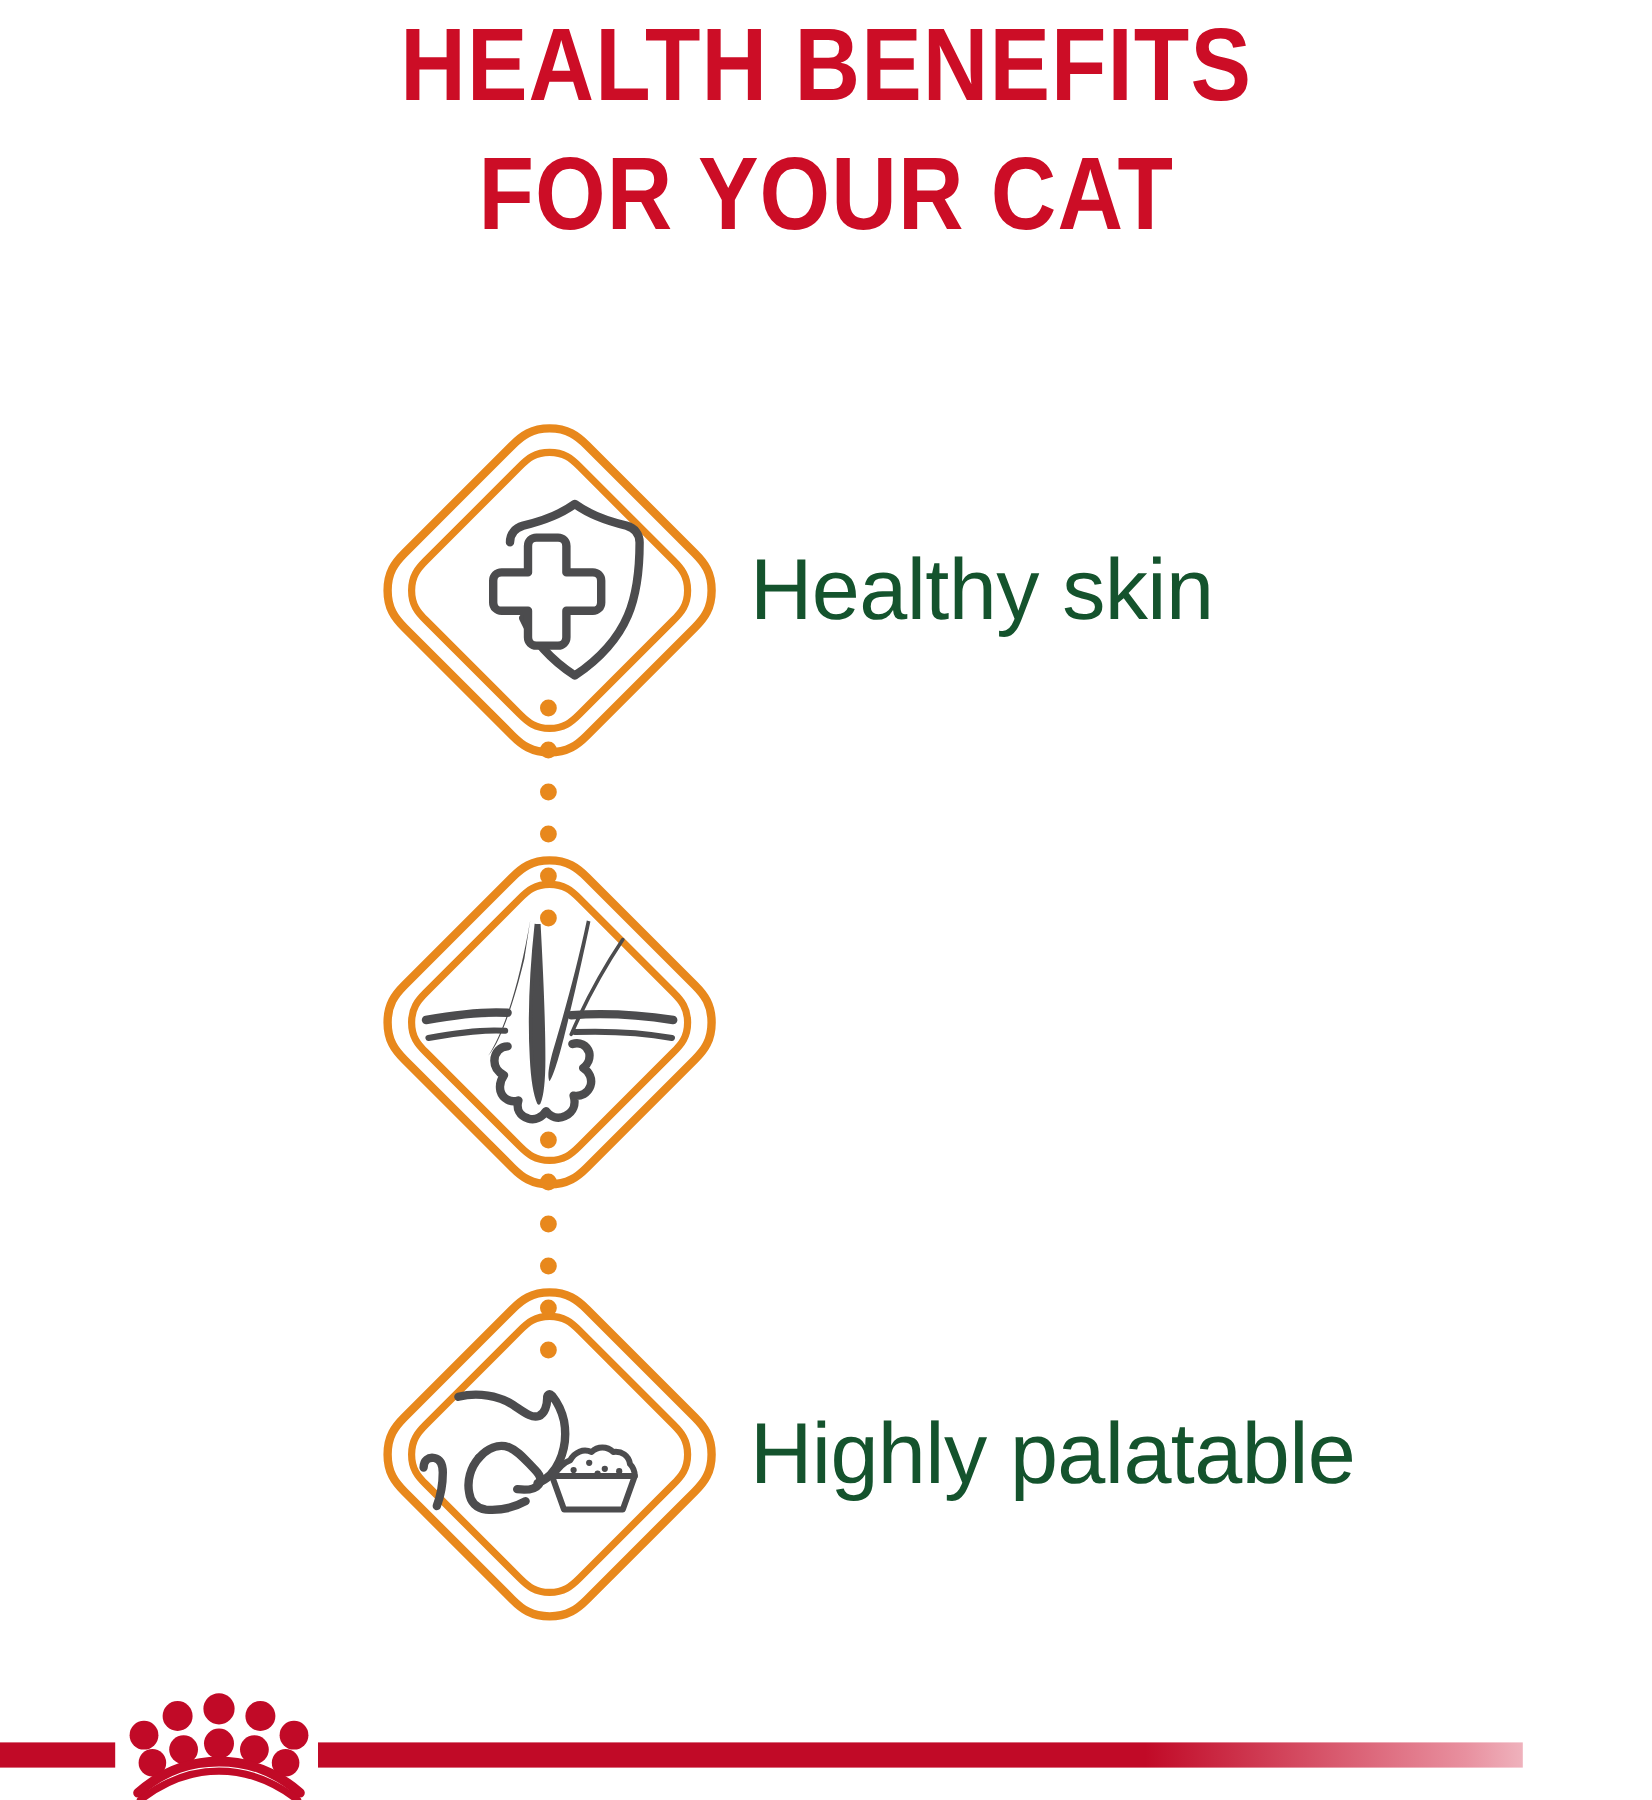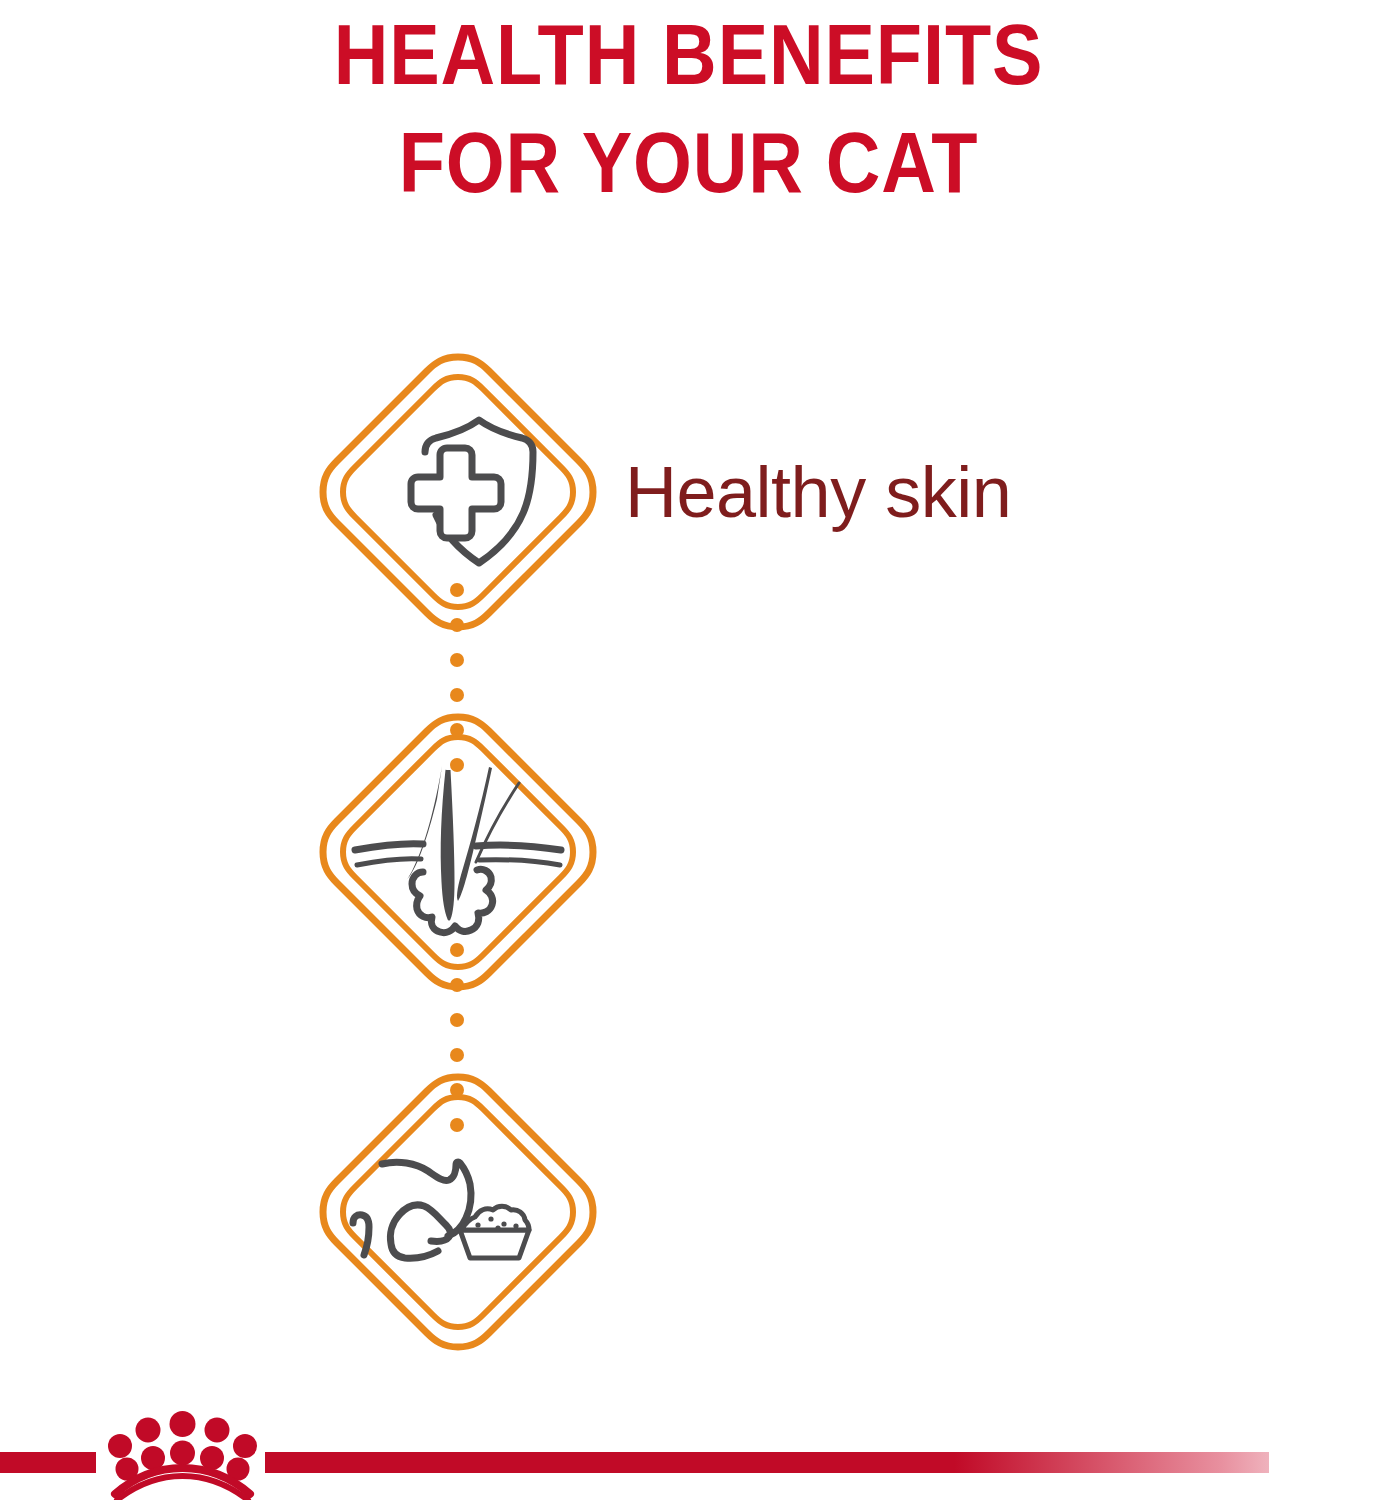--- a/index.html
+++ b/index.html
@@ -58,21 +58,21 @@
     height: 300px;
     flex: 0 0 auto;
     display: flex;
     align-items: center;
     justify-content: center;
   }
   .icon-wrap svg {
     display: block;
   }
   .benefit-label {
-    color: #7f1d1d;
+    color: #14532d;
     font-size: 72px;
     line-height: 82px;
     font-weight: normal;
     letter-spacing: -0.5px;
     margin-left: 20px;
     white-space: pre-line;
   }
 
   
   .connector {
@@ -195,20 +195,21 @@
           <path d="M147 163 L216 163 L206 191 L157 191 Z" fill="#ffffff" stroke="#4C4C4E" stroke-width="5" stroke-linejoin="round"></path>
 
           <path d="M148 163 C152 157 156 152 162 150 C166 143 173 140 180 143 C185 138 193 138 198 143 C205 142 211 146 212 153 C215 156 216 160 216 163 Z" fill="#ffffff" stroke="#4C4C4E" stroke-width="5" stroke-linejoin="round"></path>
           <circle cx="165" cy="158" r="2.6" fill="#4C4C4E"></circle>
           <circle cx="178" cy="152" r="2.6" fill="#4C4C4E"></circle>
           <circle cx="191" cy="157" r="2.6" fill="#4C4C4E"></circle>
           <circle cx="203" cy="159" r="2.6" fill="#4C4C4E"></circle>
           <circle cx="185" cy="161" r="2.6" fill="#4C4C4E"></circle>
         </svg>
       </div>
+      <div class="benefit-label">Highly palatable</div>
     </div>
   </div>
 
   <div class="connector connector-1">
     <span class="dot"></span>
     <span class="dot"></span>
     <span class="dot"></span>
     <span class="dot"></span>
     <span class="dot"></span>
     <span class="dot"></span>

